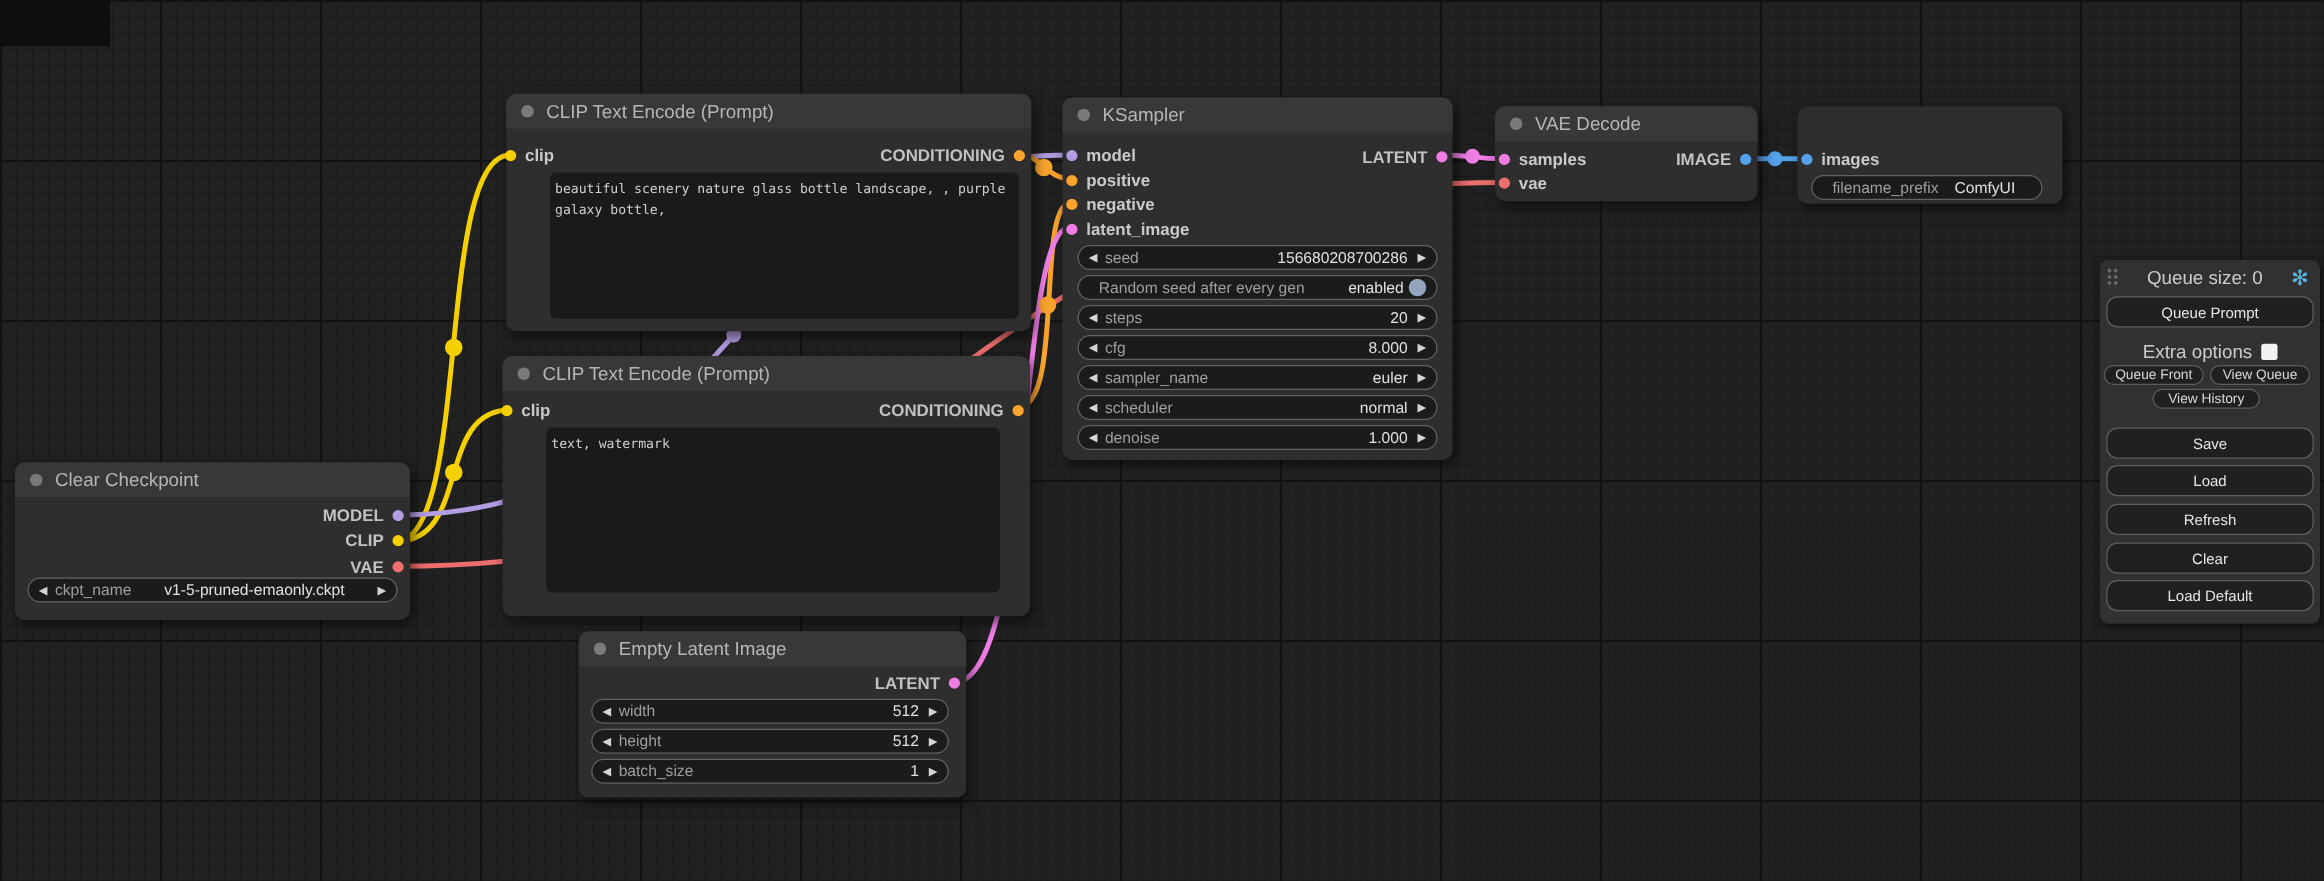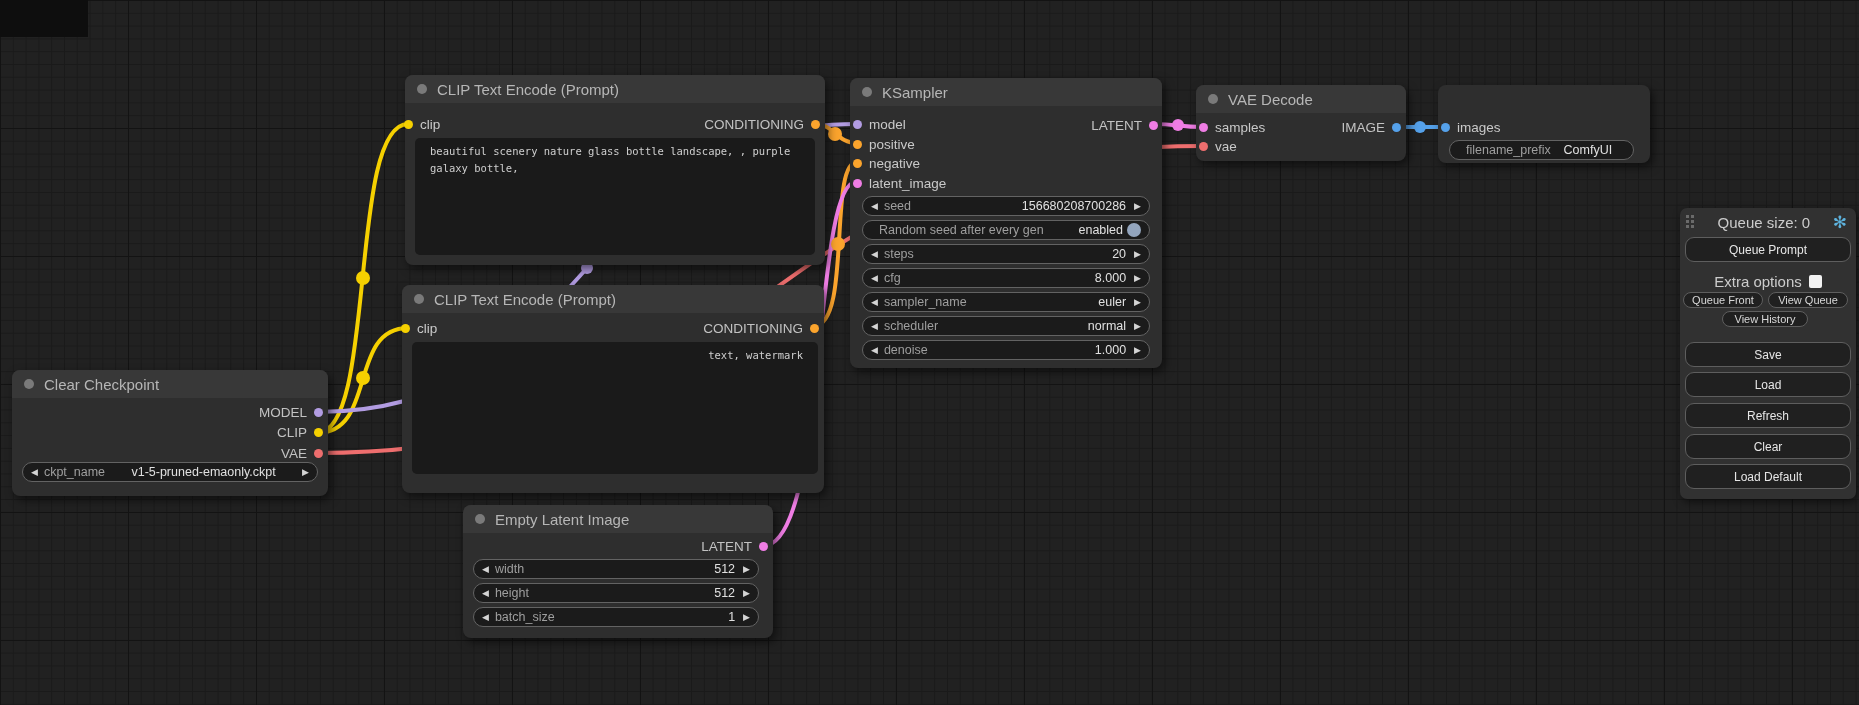--- a/index.html
+++ b/index.html
@@ -19,37 +19,37 @@
   .node{
     position:absolute;background:#2e2e2e;border-radius:8px;
     box-shadow:3px 4px 10px rgba(0,0,0,.55);color:#c6c6c6;
   }
   .node-title{
     height:28px;display:flex;align-items:center;gap:10px;padding:0 12px;
     background:#383838;border-radius:8px 8px 0 0;color:#b6b6b6;font-size:15px;
   }
   .title-dot{width:10px;height:10px;border-radius:50%;background:#7a7a7a;flex:none;}
   .dot{width:9px;height:9px;border-radius:50%;flex:none;}
-  .slot-row{display:flex;align-items:center;gap:7px;font-size:13.5px;color:#c9c9c9;}
+  .slot-row{display:flex;align-items:center;gap:7px;font-size:13.5px;color:#c9c9c9;font-weight:bold;}
   .slot-out{justify-content:flex-end;color:#c2c2c2;}
   .pill{
     position:absolute;height:20px;border:1px solid #636363;border-radius:10px;
     background:#1b1b1b;display:flex;align-items:center;font-size:12.5px;
     color:#dcdcdc;padding:0 8px;box-sizing:border-box;
   }
   .pill .lbl{color:#9f9f9f;margin-left:6px;}
   .pill .lbl0{color:#9f9f9f;}
   .pill .val{margin-left:auto;margin-right:8px;color:#e0e0e0;}
   .pill .valc{margin:4px auto;color:#e0e0e0;}
   .arrow{font-size:9px;color:#d4d4d4;line-height:1;}
   .toggle{width:14px;height:14px;border-radius:50%;background:#93a5bd;flex:none;margin-left:4px;}
   .ta{
     position:absolute;background:#1a1a1a;border-radius:5px;color:#cfcfcf;
     font-family:"DejaVu Sans Mono",monospace;font-size:10.5px;line-height:1.6;
-    padding:5px 15px;box-sizing:border-box;white-space:pre-wrap;word-break:break-word;
+    padding:5px 4px;box-sizing:border-box;white-space:pre-wrap;word-break:break-word;margin-left:25px;
   }
   
   .qpanel{
     position:absolute;left:1680px;top:208px;width:176px;height:291px;
     background:#313131;border-radius:7px;box-shadow:2px 3px 9px rgba(0,0,0,.55);
     color:#cfcfcf;
   }
   .qheader{position:absolute;left:0;top:4px;right:0;height:20px;display:flex;align-items:center;}
   .qsize{flex:1;text-align:center;font-size:15px;color:#cccccc;}
   .handle{
@@ -151,21 +151,21 @@
     <div class="slot-row" style="position:absolute;top:34px;left:0;right:5px;height:18px;justify-content:space-between;">
       <span class="slot-row" style="gap:7px;">
         <span class="dot" style="margin-left: -1px; background: rgb(245, 208, 0);"></span>
         <span>clip</span>
       </span>
       <span class="slot-row slot-out" style="gap:7px;">
         <span>CONDITIONING</span>
         <span class="dot" style="background: rgb(251, 164, 45);"></span>
       </span>
     </div>
-    <div class="ta" style="left:10px;right:6px;top:57px;height:132px;text-align:right;">text, watermark</div>
+    <div class="ta" style="left:10px;right:24px;top:57px;height:132px;">text, watermark</div>
   </div>
 
   <div class="node" style="left:463px;top:505px;width:310px;height:133px;">
     <div class="node-title">
       <span class="title-dot"></span>
       <span>Empty Latent Image</span>
     </div>
     <div class="slot-row slot-out" style="position:absolute;top:32px;right:5px;height:18px;gap:7px;">
       <span>LATENT</span>
       <span class="dot" style="background: rgb(239, 125, 228);"></span>

